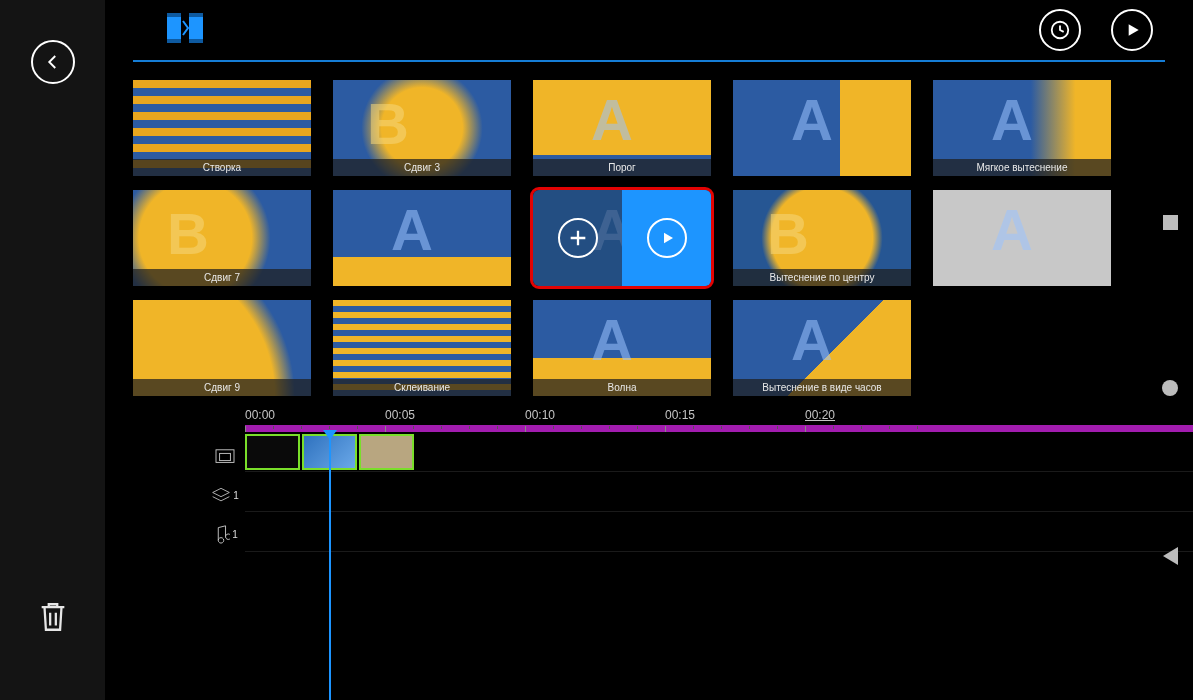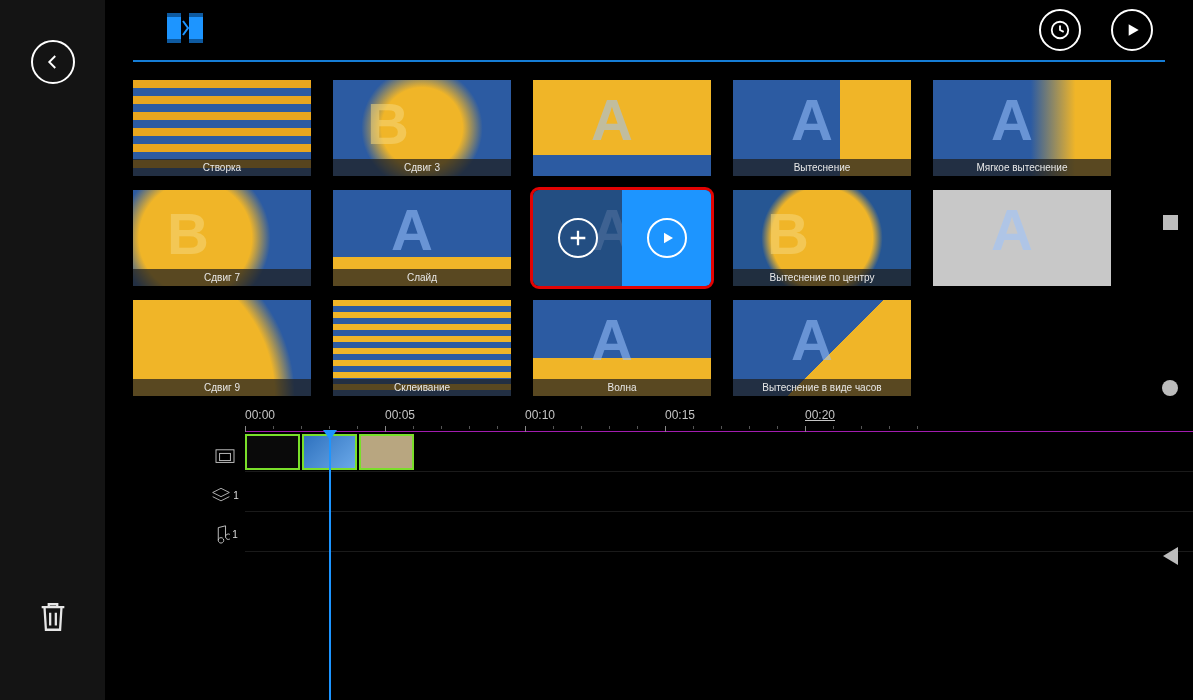--- a/index.html
+++ b/index.html
@@ -41,21 +41,21 @@
 .th-wave{background:linear-gradient(180deg,#2c5ba2 0 60%,#f0b528 60%);}
 .th-clock{background:linear-gradient(135deg,#2c5ba2 0 55%,#f0b528 55%);}
 .th-blue{background:#2f72bf;}
 .letter{position:absolute;font-size:58px;font-weight:bold;opacity:.55;}
 .la{color:#9cc4ff;left:58px;top:6px;}
 .lb{color:#f6d77a;left:34px;top:10px;}
 .timeline{display:flex;padding:6px 0 0 100px;}
 .track-icons{width:40px;display:flex;flex-direction:column;gap:20px;align-items:center;padding-top:40px;color:#ddd;}
 .trk-ico{display:flex;align-items:center;gap:2px;font-size:10px;}
 .time-area{flex:1;position:relative;}
-.ruler{height:24px;position:relative;color:#c5c5c5;font-size:12px;border-bottom:1px solid #a21caf;}
+.ruler{height:24px;position:relative;color:#c5c5c5;font-size:12px;border-bottom:7px solid #a21caf;}
 .tick{position:absolute;top:0;}
 .tick::before{content:"";position:absolute;top:18px;left:0;width:1px;height:6px;background:#888;}
 .minor{position:absolute;top:18px;width:1px;height:3px;background:#555;}
 .rows{position:relative;}
 .row{height:40px;border-bottom:1px solid #1a1a1a;position:relative;}
 .clip{position:absolute;top:2px;height:36px;border:2px solid #7adf2a;}
 .clip.c1{left:0;width:55px;background:#0a0a0a;}
 .clip.c2{left:57px;width:55px;background:linear-gradient(135deg,#2f72bf,#6aa8e8);}
 .clip.c3{left:114px;width:55px;background:#b8a680;}
 .playhead{position:absolute;top:0;bottom:-160px;width:2px;background:#1d95ff;left:84px;}
@@ -119,40 +119,39 @@
           <div class="label-strip">Створка</div>
         </div>
         <div class="tile">
           <div class="thumb th-burst"></div>
           <div class="letter lb">B</div>
           <div class="label-strip">Сдвиг 3</div>
         </div>
         <div class="tile">
           <div class="thumb th-porog"></div>
           <div class="letter la">A</div>
+          <div class="label-strip">Порог</div>
         </div>
         <div class="tile">
           <div class="thumb th-vyt"></div>
           <div class="letter la">A</div>
-          <div class="label-strip">Вытеснение</div>
         </div>
         <div class="tile">
           <div class="thumb th-soft"></div>
           <div class="letter la">A</div>
           <div class="label-strip">Мягкое вытеснение</div>
         </div>
         <div class="tile">
           <div class="thumb th-shift1"></div>
           <div class="letter lb">B</div>
           <div class="label-strip">Сдвиг 7</div>
         </div>
         <div class="tile">
           <div class="thumb th-slide"></div>
           <div class="letter la">A</div>
-          <div class="label-strip">Слайд</div>
         </div>
         <div class="tile selected">
           <div class="thumb th-blue"></div>
           <div class="letter la">A</div>
           <div class="overlay">
             <div class="ov-half ov-left">
               <div class="ov-ico">
                 <svg width="22" height="22" viewBox="0 0 24 24">
                   <path d="M12 4v16M4 12h16" stroke="#fff" stroke-width="2.5"></path>
                 </svg>

